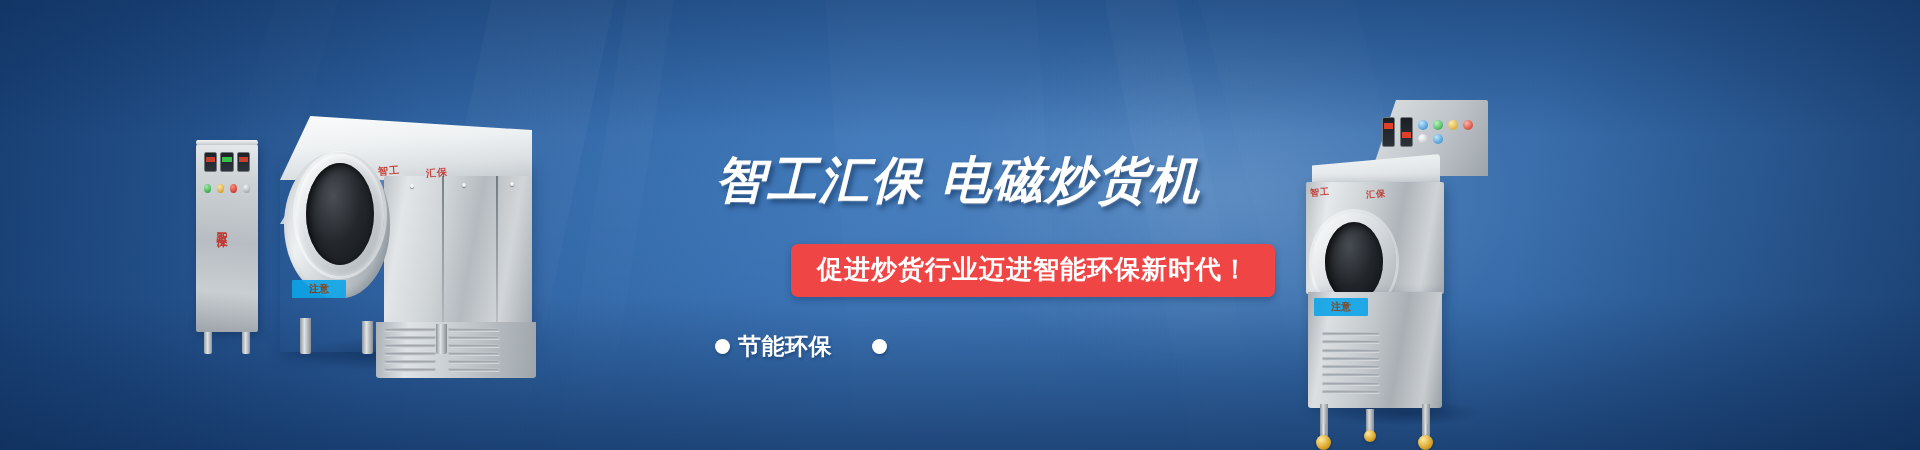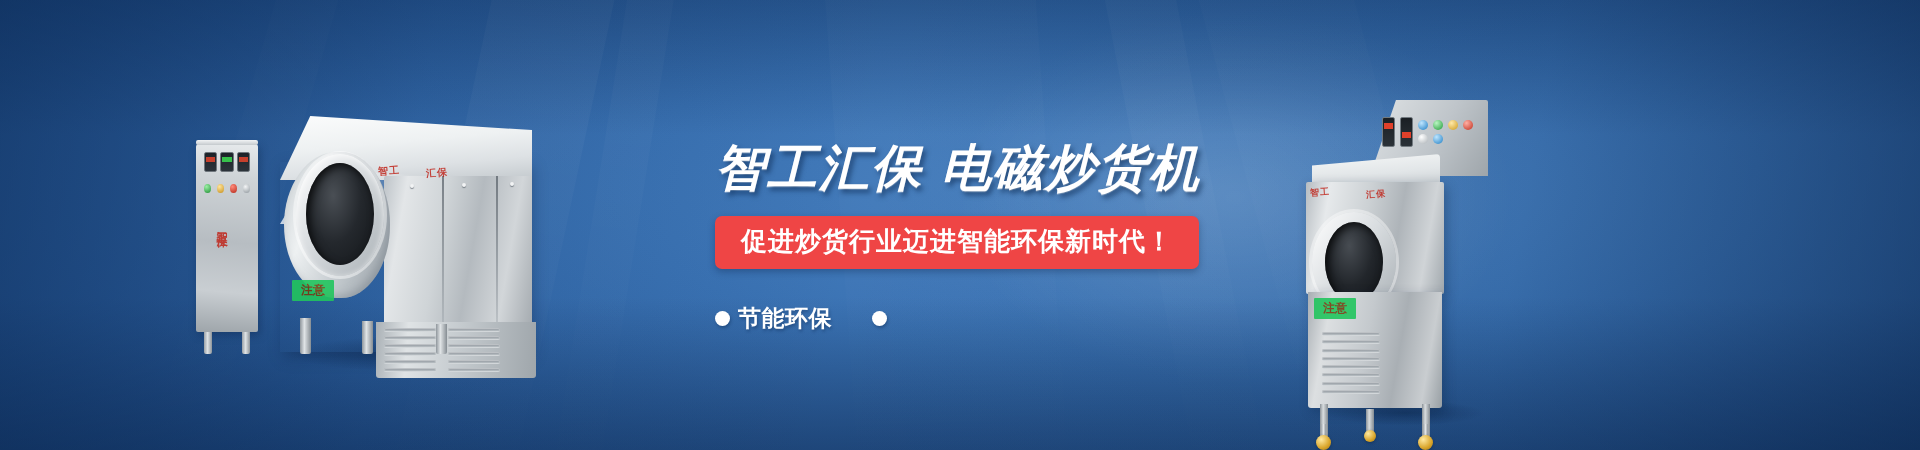--- a/index.html
+++ b/index.html
@@ -53,39 +53,40 @@
     left: 44%; top: -14%;
     width: 780px; height: 520px;
     background: radial-gradient(closest-side, rgba(255,255,255,0.13), rgba(255,255,255,0) 72%);
     pointer-events: none;
   }
 
   
   .copy {
     position: absolute;
     left: 715px;
-    top: 142px;
+    top: 154px;
     width: 560px;
   }
   .headline {
     margin: 0;
     font-size: 50px;
     line-height: 1.04;
     font-weight: bold;
     font-style: italic;
     color: #ffffff;
     letter-spacing: 2px;
     white-space: nowrap;
     text-shadow: 3px 4px 5px rgba(10,36,74,0.55), 0 1px 0 rgba(255,255,255,0.4);
   }
   .headline .gap { display: inline-block; width: 18px; }
 
   .subbar-wrap {
-    margin-top: 22px;
+    margin-top: 38px;
     display: flex;
+    justify-content: flex-end;
   }
   .subbar {
     display: inline-block;
     background: #ef4545;
     color: #ffffff;
     font-size: 26px;
     font-weight: bold;
     letter-spacing: 1px;
     padding: 8px 26px 10px 26px;
     border-radius: 7px;
@@ -314,25 +315,25 @@
     color: #c0261c;
     font-size: 10px;
     font-weight: bold;
     letter-spacing: 1px;
     opacity: .85;
     transform: rotate(-4deg);
   }
   .decal.vert { writing-mode: vertical-rl; letter-spacing: 2px; transform: rotate(0deg); }
   .decal-yellow {
     position: absolute;
-    background: #22c55e;
+    background: #0ea5e9;
     color: #7a3b12;
-    font-size: 12px;
+    font-size: 10px;
     font-weight: bold;
-    padding: 2px 9px;
+    padding: 2px 17px;
     border-radius: 1px;
     opacity: .9;
   }
 
   .shadow-pool {
     position: absolute;
     border-radius: 50%;
     background: radial-gradient(closest-side, rgba(10,34,70,.45), rgba(10,34,70,0) 75%);
     pointer-events: none;
   }

